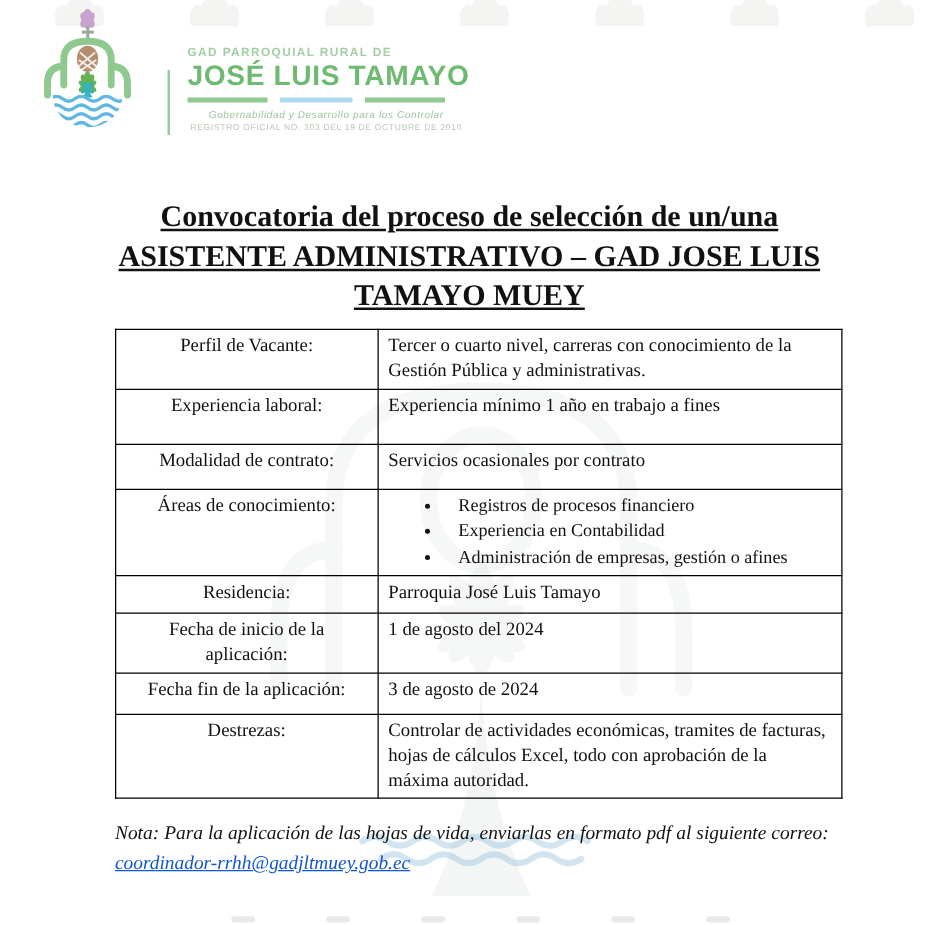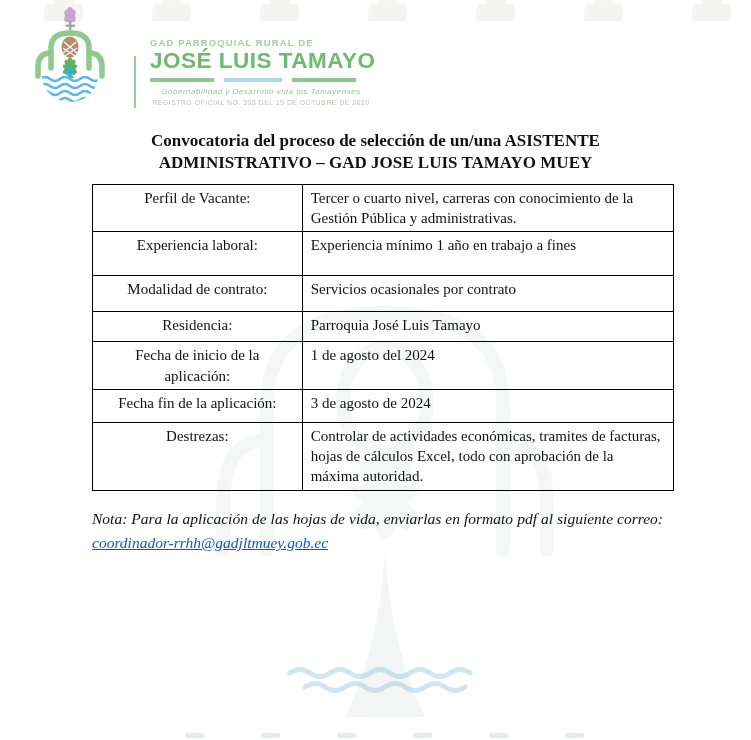--- a/index.html
+++ b/index.html
@@ -30,22 +30,22 @@
   .tri-bar { display:flex; gap:10px; margin:4px 0 5px 0; }
   .tri-bar i { display:block; height:3.5px; }
   .tri-bar .g { width:64px; background:#8fc98f; }
   .tri-bar .b { width:58px; background:#a9d8ef; }
   .tagline { font-style:italic; font-size:8px; letter-spacing:.5px; color:#9cc49c; }
   .registro { font-size:6.8px; letter-spacing:.55px; color:#b7c7b4; margin-top:3px; white-space:nowrap; }
 
   
   .doc-title {
     position:relative; z-index:1;
-    margin:10px auto 0; max-width:580px;
-    text-align:center; font-weight:700; font-size:17px; line-height:1.32;
+    margin:39px auto 0; max-width:580px;
+    text-align:center; font-weight:700; font-size:24px; line-height:1.32;text-decoration:underline;
   }
   .intro {
     position:relative; z-index:1;
     margin:15px 88px 0 92px;
     font-size:15.5px; line-height:1.55; text-align:justify;
   }
   table.vacancy {
     position:relative; z-index:1;
     margin:9px 0 0 92px;
     border-collapse:collapse;
@@ -177,21 +177,21 @@
     <div class="hdr-divider-v"></div>
 
     <div class="hdr-text">
       <div class="org-small">GAD PARROQUIAL RURAL DE</div>
       <div class="org-name">JOSÉ LUIS TAMAYO</div>
       <div class="tri-bar">
         <i class="g"></i>
           <i class="b"></i>
           <i class="g"></i>
       </div>
-      <div class="tagline">Gobernabilidad y Desarrollo vida los Tamayenses</div>
+      <div class="tagline">Gobernabilidad y Desarrollo para los Controlar</div>
       <div class="registro">REGISTRO OFICIAL NO. 303 DEL 19 DE OCTUBRE DE 2010</div>
     </div>
   </div>
 
   <h1 class="doc-title">Convocatoria del proceso de selección de un/una ASISTENTE ADMINISTRATIVO – GAD JOSE LUIS TAMAYO MUEY</h1>
 
 
   <table class="vacancy">
     <tbody>
         <tr class="h40">
@@ -199,20 +199,30 @@
       <td class="val">Tercer o cuarto nivel, carreras con conocimiento de la Gestión Pública y administrativas.</td>
     </tr>
     <tr class="h44">
       <td class="lbl">Experiencia laboral:</td>
       <td class="val">Experiencia mínimo 1 año en trabajo a fines</td>
     </tr>
     <tr class="h36">
       <td class="lbl">Modalidad de contrato:</td>
       <td class="val">Servicios ocasionales por contrato</td>
     </tr>
+    <tr class="h55">
+      <td class="lbl">Áreas de conocimiento:</td>
+      <td class="val left">
+        <ul class="bullets">
+          <li>Registros de procesos financiero</li>
+          <li>Experiencia en Contabilidad</li>
+          <li>Administración de empresas, gestión o afines</li>
+        </ul>
+      </td>
+    </tr>
     <tr class="h30">
       <td class="lbl">Residencia:</td>
       <td class="val">Parroquia José Luis Tamayo</td>
     </tr>
     <tr class="h33">
       <td class="lbl">Fecha de inicio de la aplicación:</td>
       <td class="val">1 de agosto del 2024</td>
     </tr>
     <tr class="h33">
       <td class="lbl">Fecha fin de la aplicación:</td>

